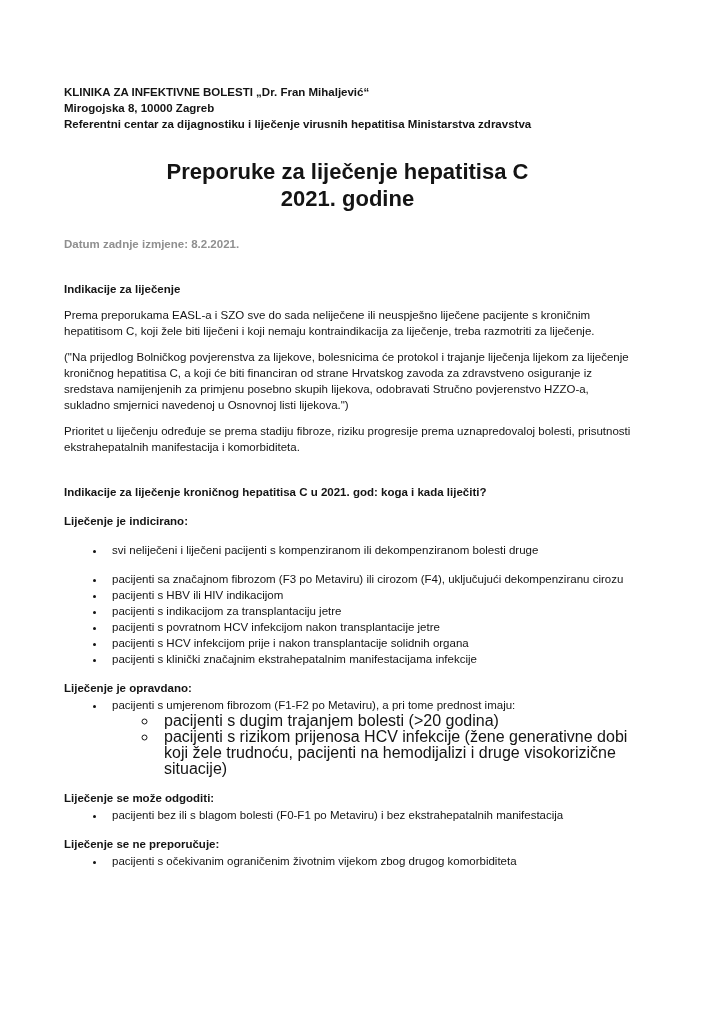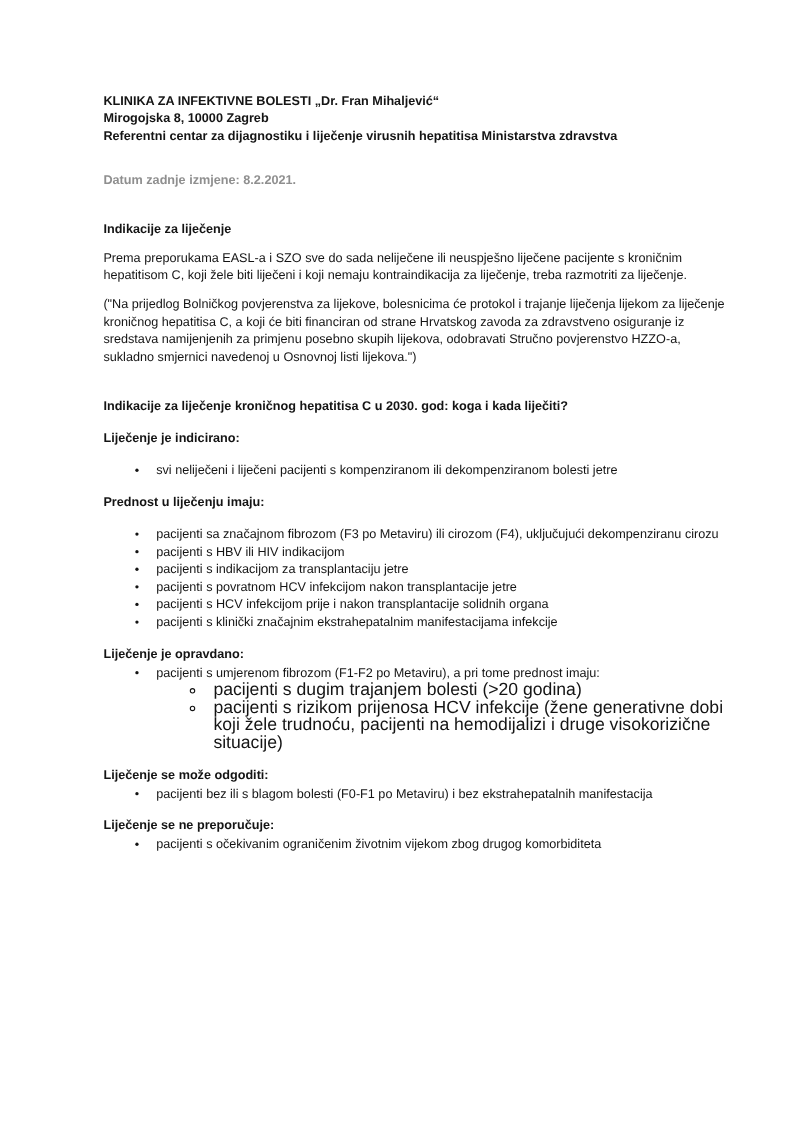--- a/index.html
+++ b/index.html
@@ -13,21 +13,21 @@
     height: 1024px;
     margin: 0 auto;
     background: #ffffff;
     overflow: hidden;
     font-family: "Liberation Sans", sans-serif;
     color: #141414;
   }
   .content {
     position: absolute;
     top: 84px;
-    left: 94px;
+    left: 64px;
     width: 567px;
     font-size: 11.5px;
     line-height: 16px;
   }
   .header-block div {
     font-weight: bold;
     white-space: nowrap;
   }
   .doc-title {
     margin-top: 26px;
@@ -71,36 +71,40 @@
 
 <div class="page">
   <div class="content">
 
     <div class="header-block">
       <div>KLINIKA ZA INFEKTIVNE BOLESTI „Dr. Fran Mihaljević“</div>
       <div>Mirogojska 8, 10000 Zagreb</div>
       <div>Referentni centar za dijagnostiku i liječenje virusnih hepatitisa Ministarstva zdravstva</div>
     </div>
 
+    <div class="doc-title">
+      <div>Preporuke za liječenje hepatitisa C</div>
+      <div>2021. godine</div>
+    </div>
 
     <div class="date-note">Datum zadnje izmjene: 8.2.2021.</div>
 
     <div class="sec-heading mt-lg">Indikacije za liječenje</div>
 
     <p class="para">Prema preporukama EASL-a i SZO sve do sada neliječene ili neuspješno liječene pacijente s kroničnim hepatitisom C, koji žele biti liječeni i koji nemaju kontraindikacija za liječenje, treba razmotriti za liječenje.</p>
     <p class="para">("Na prijedlog Bolničkog povjerenstva za lijekove, bolesnicima će protokol i trajanje liječenja lijekom za liječenje kroničnog hepatitisa C, a koji će biti financiran od strane Hrvatskog zavoda za zdravstveno osiguranje iz sredstava namijenjenih za primjenu posebno skupih lijekova, odobravati Stručno povjerenstvo HZZO-a, sukladno smjernici navedenoj u Osnovnoj listi lijekova.")</p>
+    <p class="para">Prioritet u liječenju određuje se prema stadiju fibroze, riziku progresije prema uznapredovaloj bolesti, prisutnosti ekstrahepatalnih manifestacija i komorbiditeta.</p>
 
-    <div class="sec-heading mt-lg">Indikacije za liječenje kroničnog hepatitisa C u 2030. god: koga i kada liječiti?</div>
+    <div class="sec-heading mt-lg">Indikacije za liječenje kroničnog hepatitisa C u 2021. god: koga i kada liječiti?</div>
 
     <div class="sec-heading mt-md">Liječenje je indicirano:</div>
     <ul class="bullets spaced">
-      <li>svi neliječeni i liječeni pacijenti s kompenziranom ili dekompenziranom bolesti jetre</li>
+      <li>svi neliječeni i liječeni pacijenti s kompenziranom ili dekompenziranom bolesti druge</li>
     </ul>
 
-    <div class="sec-heading mt-md">Prednost u liječenju imaju:</div>
     <ul class="bullets spaced">
       <li>pacijenti sa značajnom fibrozom (F3 po Metaviru) ili cirozom (F4), uključujući dekompenziranu cirozu</li>
       <li>pacijenti s HBV ili HIV indikacijom</li>
       <li>pacijenti s indikacijom za transplantaciju jetre</li>
       <li>pacijenti s povratnom HCV infekcijom nakon transplantacije jetre</li>
       <li>pacijenti s HCV infekcijom prije i nakon transplantacije solidnih organa</li>
       <li>pacijenti s klinički značajnim ekstrahepatalnim manifestacijama infekcije</li>
     </ul>
 
     <div class="sec-heading mt-md">Liječenje je opravdano:</div>

